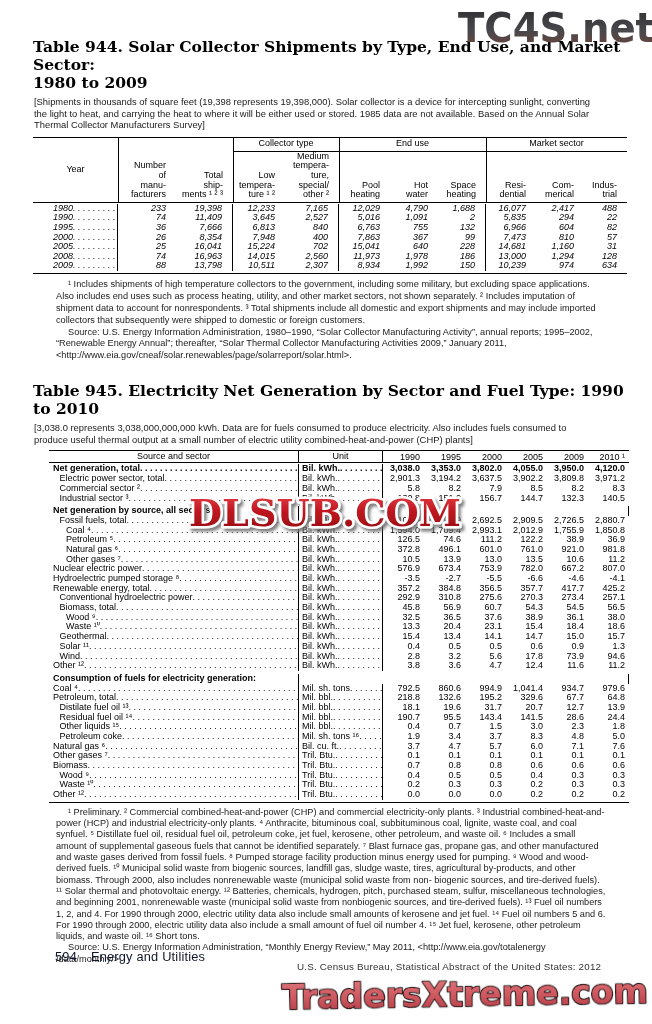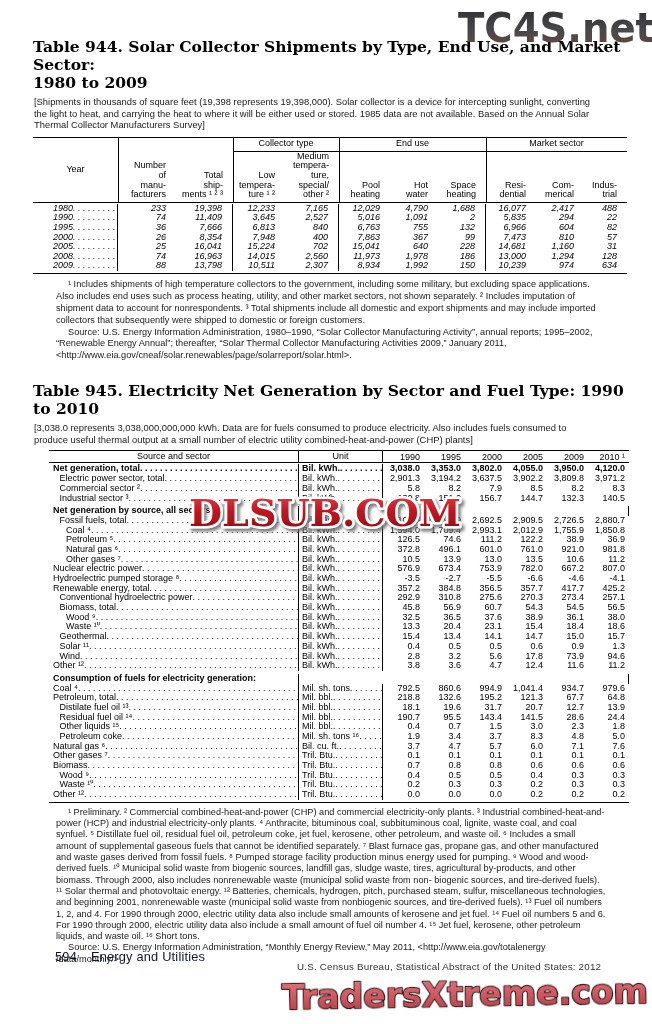--- a/index.html
+++ b/index.html
@@ -626,21 +626,21 @@
             <span class="lbl">Petroleum, total</span>
             <span class="dots"></span>
           </div>
           <div class="c-unit">
             <span class="lbl">Mil. bbl.</span>
             <span class="dots"></span>
           </div>
           <div class="c-val">218.8</div>
           <div class="c-val">132.6</div>
           <div class="c-val">195.2</div>
-          <div class="c-val">121.3</div>
+          <div class="c-val">329.6</div>
           <div class="c-val">67.7</div>
           <div class="c-val">64.8</div>
         </div>
         <div class="t945-row">
           <div class="c-label" style="padding-left: 10.5px;">
             <span class="lbl">Distilate fuel oil ¹³</span>
             <span class="dots"></span>
           </div>
           <div class="c-unit">
             <span class="lbl">Mil. bbl.</span>

